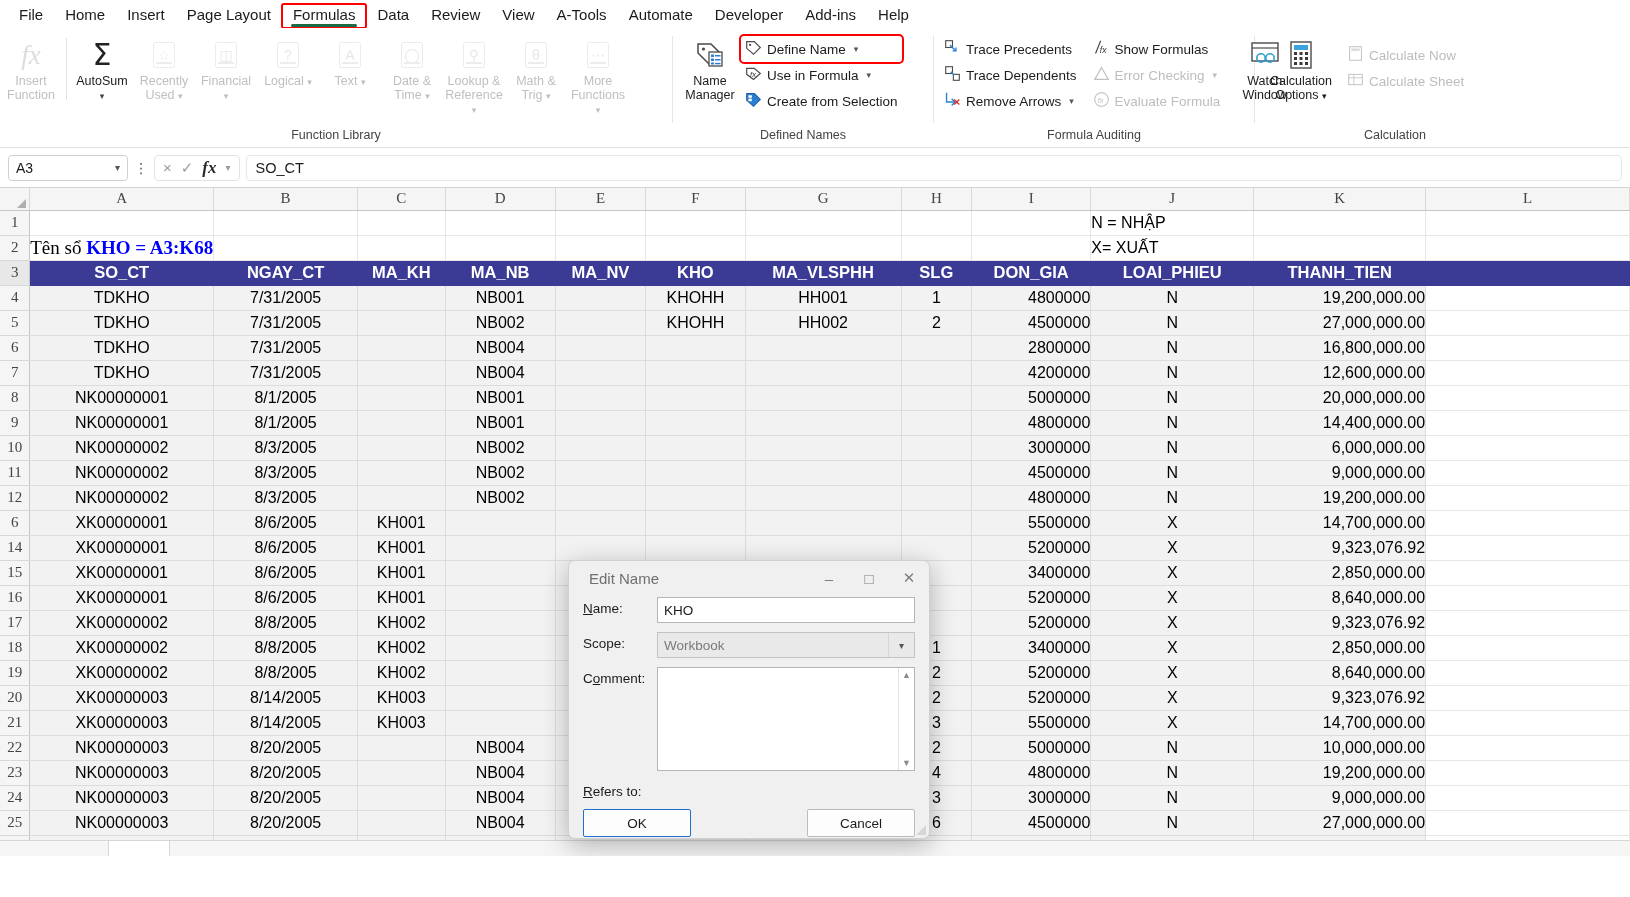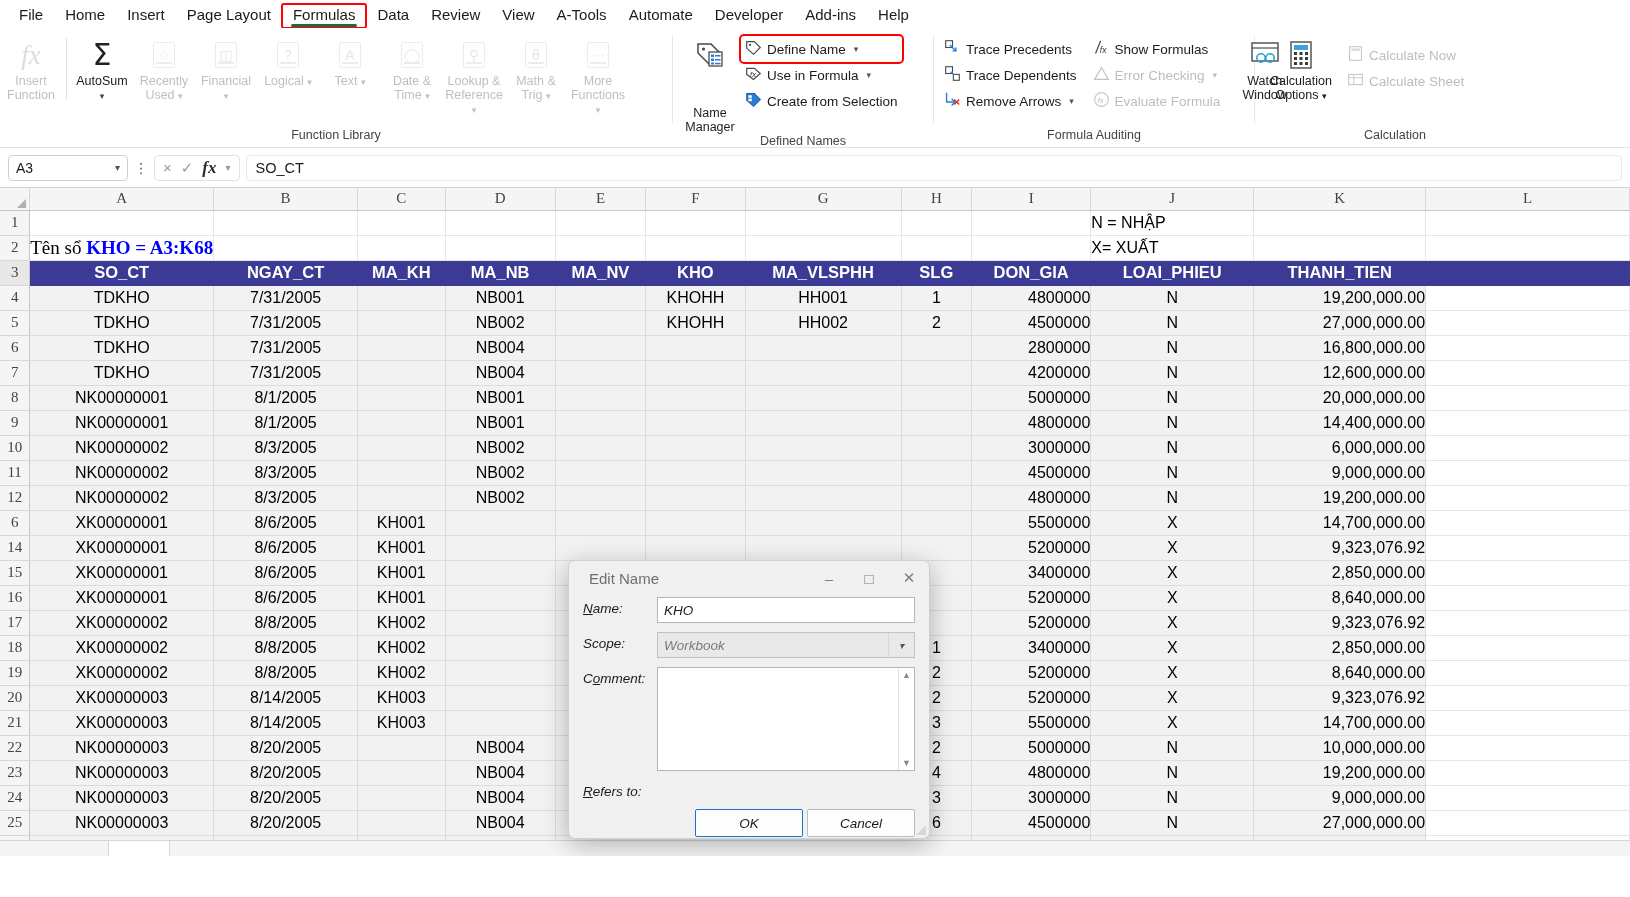--- a/index.html
+++ b/index.html
@@ -157,21 +157,21 @@
   }
   .dlg-title{
     height:34px; display:flex; align-items:center; padding-left:20px;
     color:#6f6f6f; font-size:15px;
   }
   .dlg-ctrls{ margin-left:auto; display:flex; align-items:center; }
   .dlg-ctrls div{
     width:40px; height:30px; display:flex; align-items:center; justify-content:center;
     color:#7d7d7d; font-size:15px;
   }
-  .dlg-body{ padding:2px 14px 0 14px;font-style:italic; }
+  .dlg-body{ padding:2px 14px 0 14px; }
   .frow{ display:flex; align-items:flex-start; margin-bottom:9px;}
   .flabel{ width:74px; padding-top:4px; font-size:13.5px; color:#1b1b1b;}
   .flabel u{ text-decoration:underline; }
   .finput{
     flex:1; height:26px; background:#fff; border:1px solid #b5b5b5;
     display:flex; align-items:center; padding:0 6px; font-size:13.5px; color:#1b1b1b;
   }
   .fselect{
     flex:1; height:26px; background:#e9e9e9; border:1px solid #c3c3c3;
     display:flex; align-items:center; padding:0 0 0 6px; font-size:13.5px; color:#7a7a7a;
@@ -192,21 +192,21 @@
   .sbar span{ color:#8a8a8a; font-size:9px; }
   .frefers{
     flex:1; height:26px; background:#fff; border:1px solid #b5b5b5;
     display:flex; align-items:center; font-size:13.5px; color:#1b1b1b;
   }
   .frefers .txt{ flex:1; padding:0 6px; }
   .frefers .picker{
     width:24px;height:24px;display:flex;align-items:center;justify-content:center;
     border-left:1px solid #d8d8d8; color:#333; font-size:12px;
   }
-  .dlg-btns{ display:flex; justify-content:flex-end; gap:4px; margin-top:10px;}
+  .dlg-btns{ display:flex; justify-content:space-between; gap:4px; margin-top:10px;}
   .dbtn{
     width:108px;height:28px; background:#fdfdfd; border:1px solid #bcbcbc;
     display:flex;align-items:center;justify-content:center;font-size:13.5px;color:#1b1b1b;
     border-radius:2px;
   }
   .dbtn.primary{ border:1.5px solid #1f6fd0; }
   .dlg-grip{
     position:absolute; right:2px; bottom:2px; width:12px; height:12px;
   }
   .dlg-grip::after{
@@ -311,21 +311,21 @@
         <div class="lbl"><span>More Functions</span> <span style="font-size:9px;">▾</span></div>
       </div>
     </div>
     <div class="glabel"><span>Function Library</span></div>
   </div>
 
   <div class="gsep"></div>
 
   <div class="rgroup" style="width:260px">
     <div class="gcontent" style="padding-left:6px;">
-      <div class="bigbtn" style="width:62px;gap:32px;">
+      <div class="bigbtn" style="width:62px;">
         <div class="ico">
           <svg width="30" height="30" viewBox="0 0 30 30">
             <path d="M3 4 L16 4 L25 13 L14 24 L3 13 Z" fill="#ffffff" stroke="#4a4a4a" stroke-width="1.5"></path>
             <circle cx="8.5" cy="9" r="1.6" fill="#4a4a4a"></circle>
             <rect x="14" y="12" width="13" height="14" fill="#fff" stroke="#4a4a4a" stroke-width="1.3"></rect>
             <rect x="16" y="14.5" width="3" height="2.5" fill="#2a7fd4"></rect>
             <rect x="20" y="15" width="5.5" height="1.5" fill="#2a7fd4"></rect>
             <rect x="16" y="18.5" width="3" height="2.5" fill="#2a7fd4"></rect>
             <rect x="20" y="19" width="5.5" height="1.5" fill="#2a7fd4"></rect>
             <rect x="16" y="22.5" width="3" height="2" fill="#2a7fd4"></rect>

